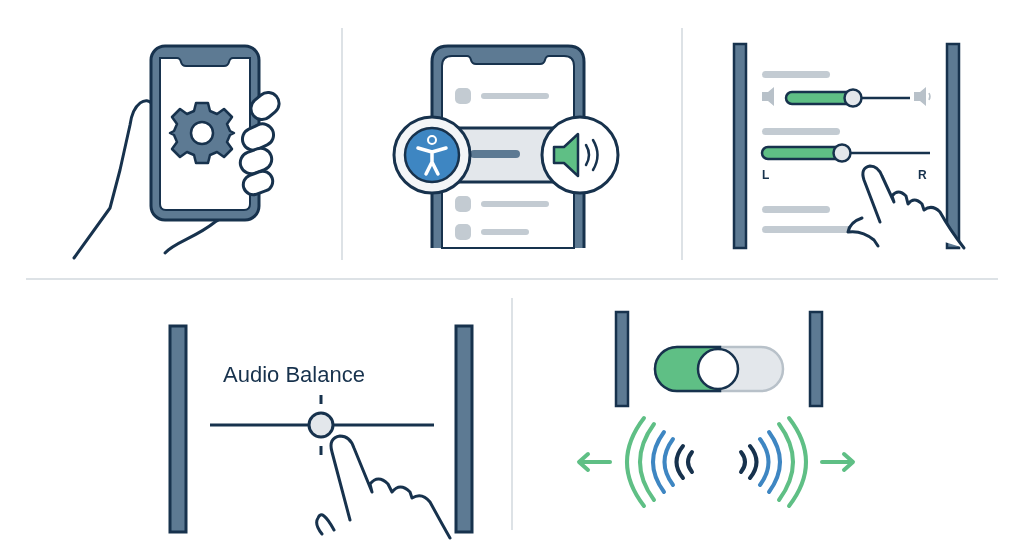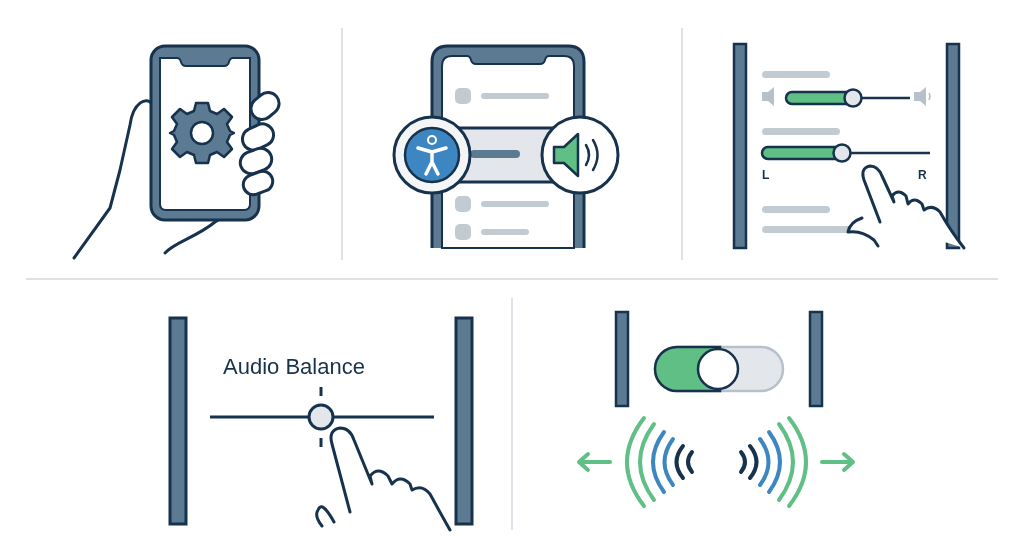--- a/index.html
+++ b/index.html
@@ -100,21 +100,21 @@
   </g>
   <text x="80" y="179" class="lbl" font-size="12" font-weight="bold">L</text>
   <text x="236" y="179" class="lbl" font-size="12" font-weight="bold">R</text>
   <rect x="80" y="206" width="68" height="7" rx="3.5" fill="#c3cbd2"></rect>
   <rect x="80" y="226" width="90" height="7" rx="3.5" fill="#c3cbd2"></rect>
 
   <path d="M180 218 Q168 222 166 232 Q180 230 192 240 L196 246 M198 222 L182 180 Q178 168 188 166 Q196 166 200 176 L212 202 L210 196 Q216 188 224 196 L226 204 Q232 196 240 204 L242 210 Q250 204 258 212 Q268 230 282 248" fill="#fff" stroke="#17324d" stroke-width="3" stroke-linecap="round" stroke-linejoin="round"></path>
 </svg>
 </div>
 
-<div class="abs" style="left:150px; top:304px; width:340px; height:240px;">
+<div class="abs" style="left:150px; top:312px; width:340px; height:240px;">
 <svg width="340" height="240" viewBox="0 0 340 240">
   <rect x="20" y="14" width="16" height="206" fill="#5d7a93" stroke="#17324d" stroke-width="3"></rect>
   <rect x="306" y="14" width="16" height="206" fill="#5d7a93" stroke="#17324d" stroke-width="3"></rect>
   <text x="73" y="70" class="lbl" font-size="22">Audio Balance</text>
   <g>
     <line x1="60" y1="113" x2="284" y2="113" stroke="#17324d" stroke-width="3"></line>
     <line x1="171" y1="83" x2="171" y2="92" stroke="#17324d" stroke-width="3"></line>
     <line x1="171" y1="134" x2="171" y2="143" stroke="#17324d" stroke-width="3"></line>
     <circle cx="171" cy="113" r="12" fill="#e3e7eb" stroke="#17324d" stroke-width="3"></circle>
   </g>

